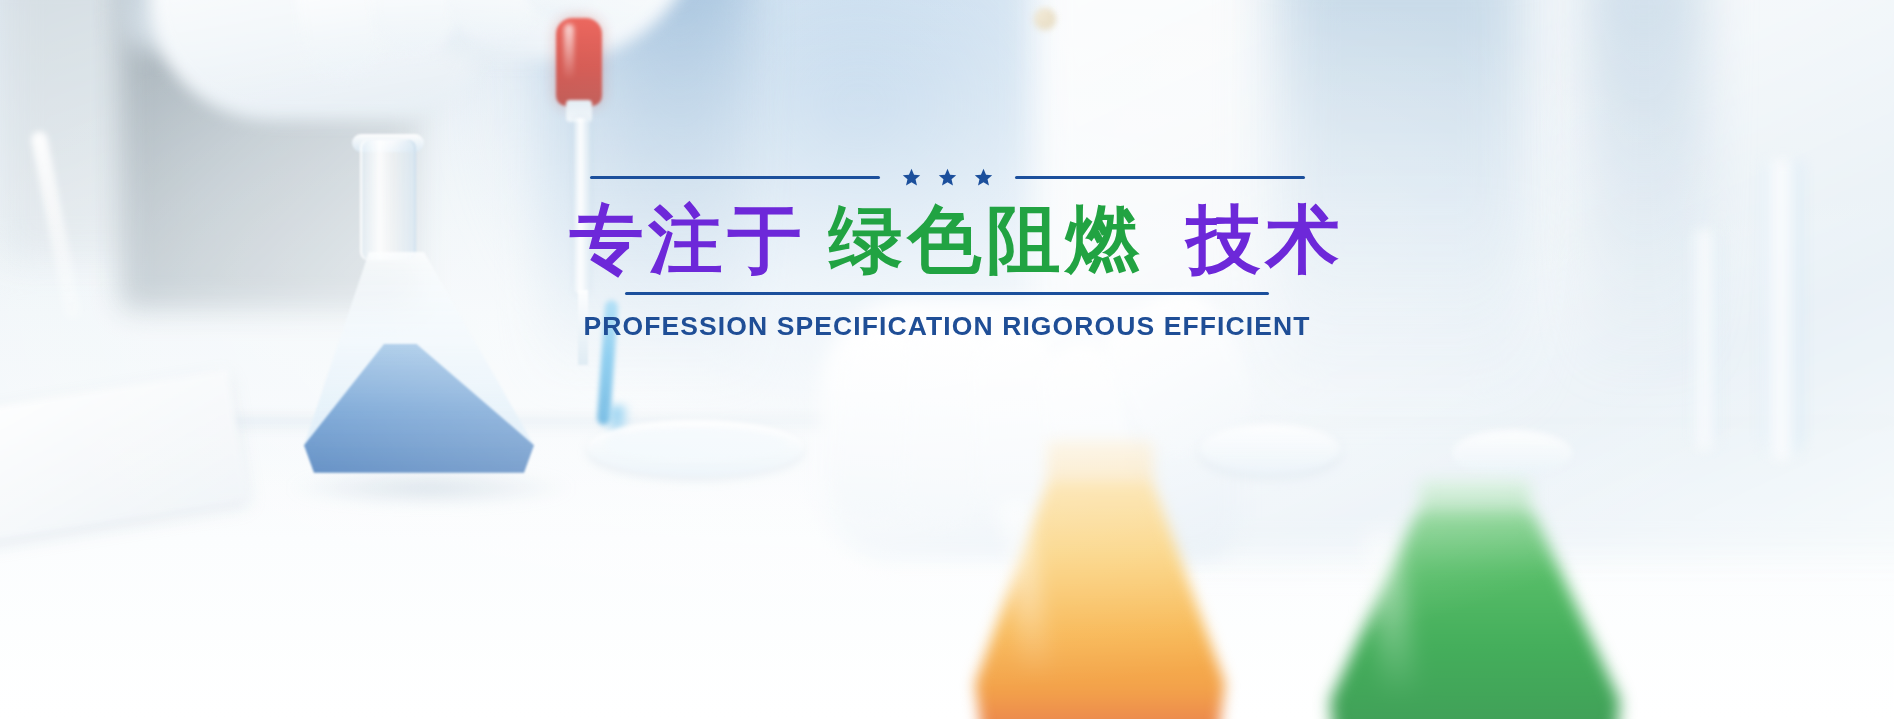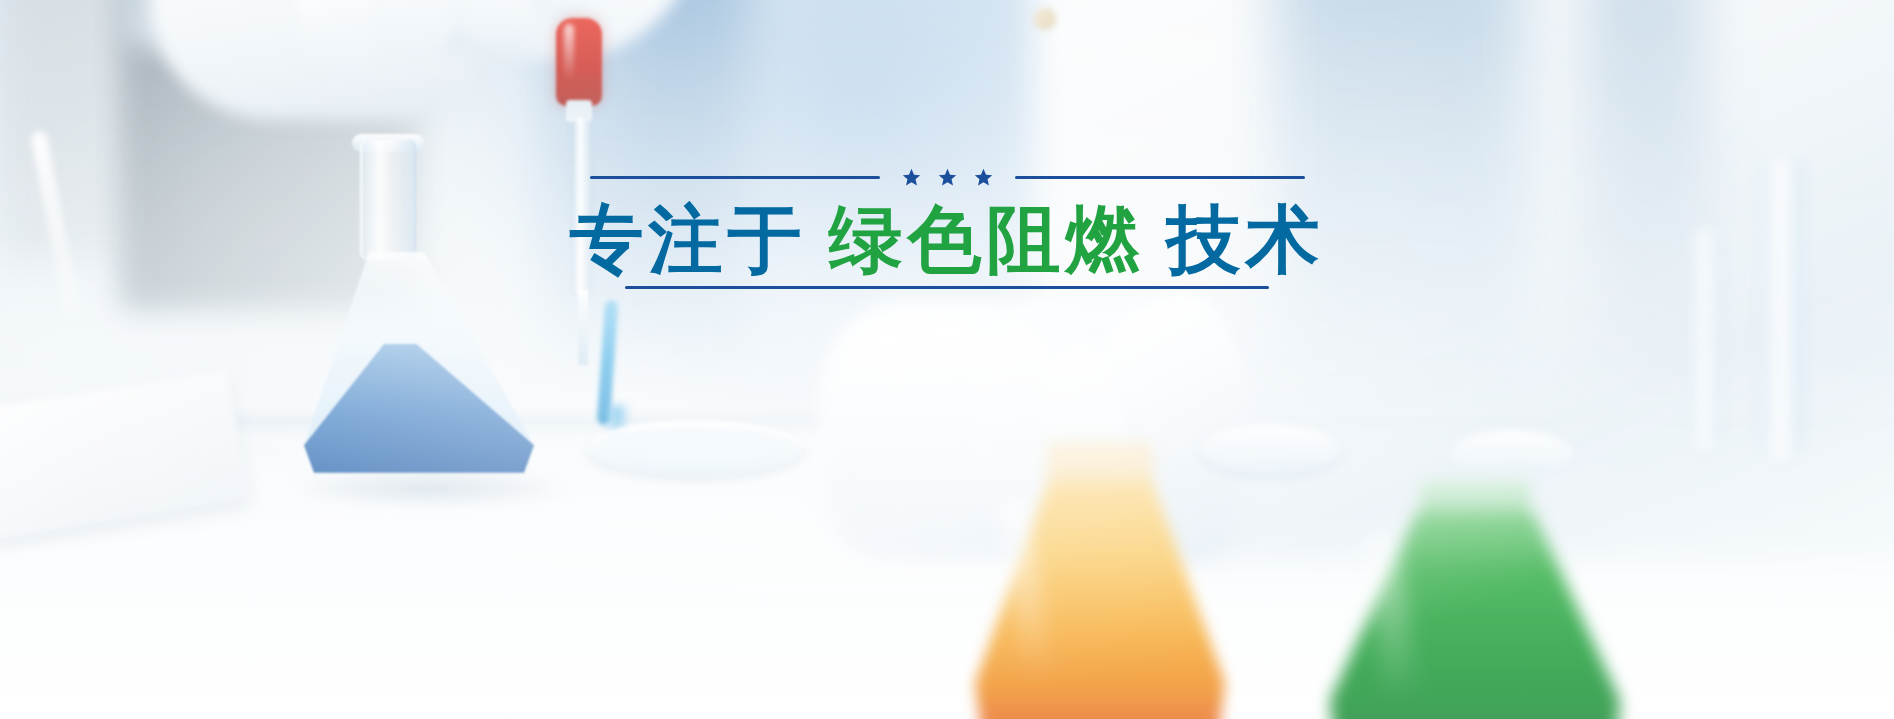--- a/index.html
+++ b/index.html
@@ -314,22 +314,22 @@
   .rule-right{width:290px;}
   .stars{display:flex;gap:17px;padding:0 22px;}
   .star{width:19px;height:19px;display:block;}
 
   .headline{
     margin-top:14px;
     font-size:74px;line-height:1.04;
     font-weight:bold;letter-spacing:5px;white-space:nowrap;
     font-family:"DejaVu Sans","Liberation Sans",sans-serif;
   }
-  .h-blue{color:#0369a1;}
-  .h-green{color:#21a342;}
+  .h-blue{color:#6d28d9;margin-left:20px;}
+  .h-green{color:#21a342;font-family:Liberation Mono, monospace;}
   .h-gap{display:inline-block;width:22px;}
 
   .underline{
     width:644px;height:3px;background:#1b4f9c;border-radius:2px;
     margin-top:8px;
   }
 
   .eng{
     margin-top:16px;
     color:#1f4e96;
@@ -443,16 +443,17 @@
       </span>
       <span class="rule rule-right"></span>
     </div>
 
     <div class="headline">
       <span class="h-blue">专注于</span><span class="h-gap"></span><span class="h-green">绿色阻燃</span><span class="h-gap"></span><span class="h-blue">技术</span>
     </div>
 
     <div class="underline"></div>
 
+    <div class="eng">PROFESSION SPECIFICATION RIGOROUS EFFICIENT</div>
 
 
   </div>
 </div>
 
 </body></html>

